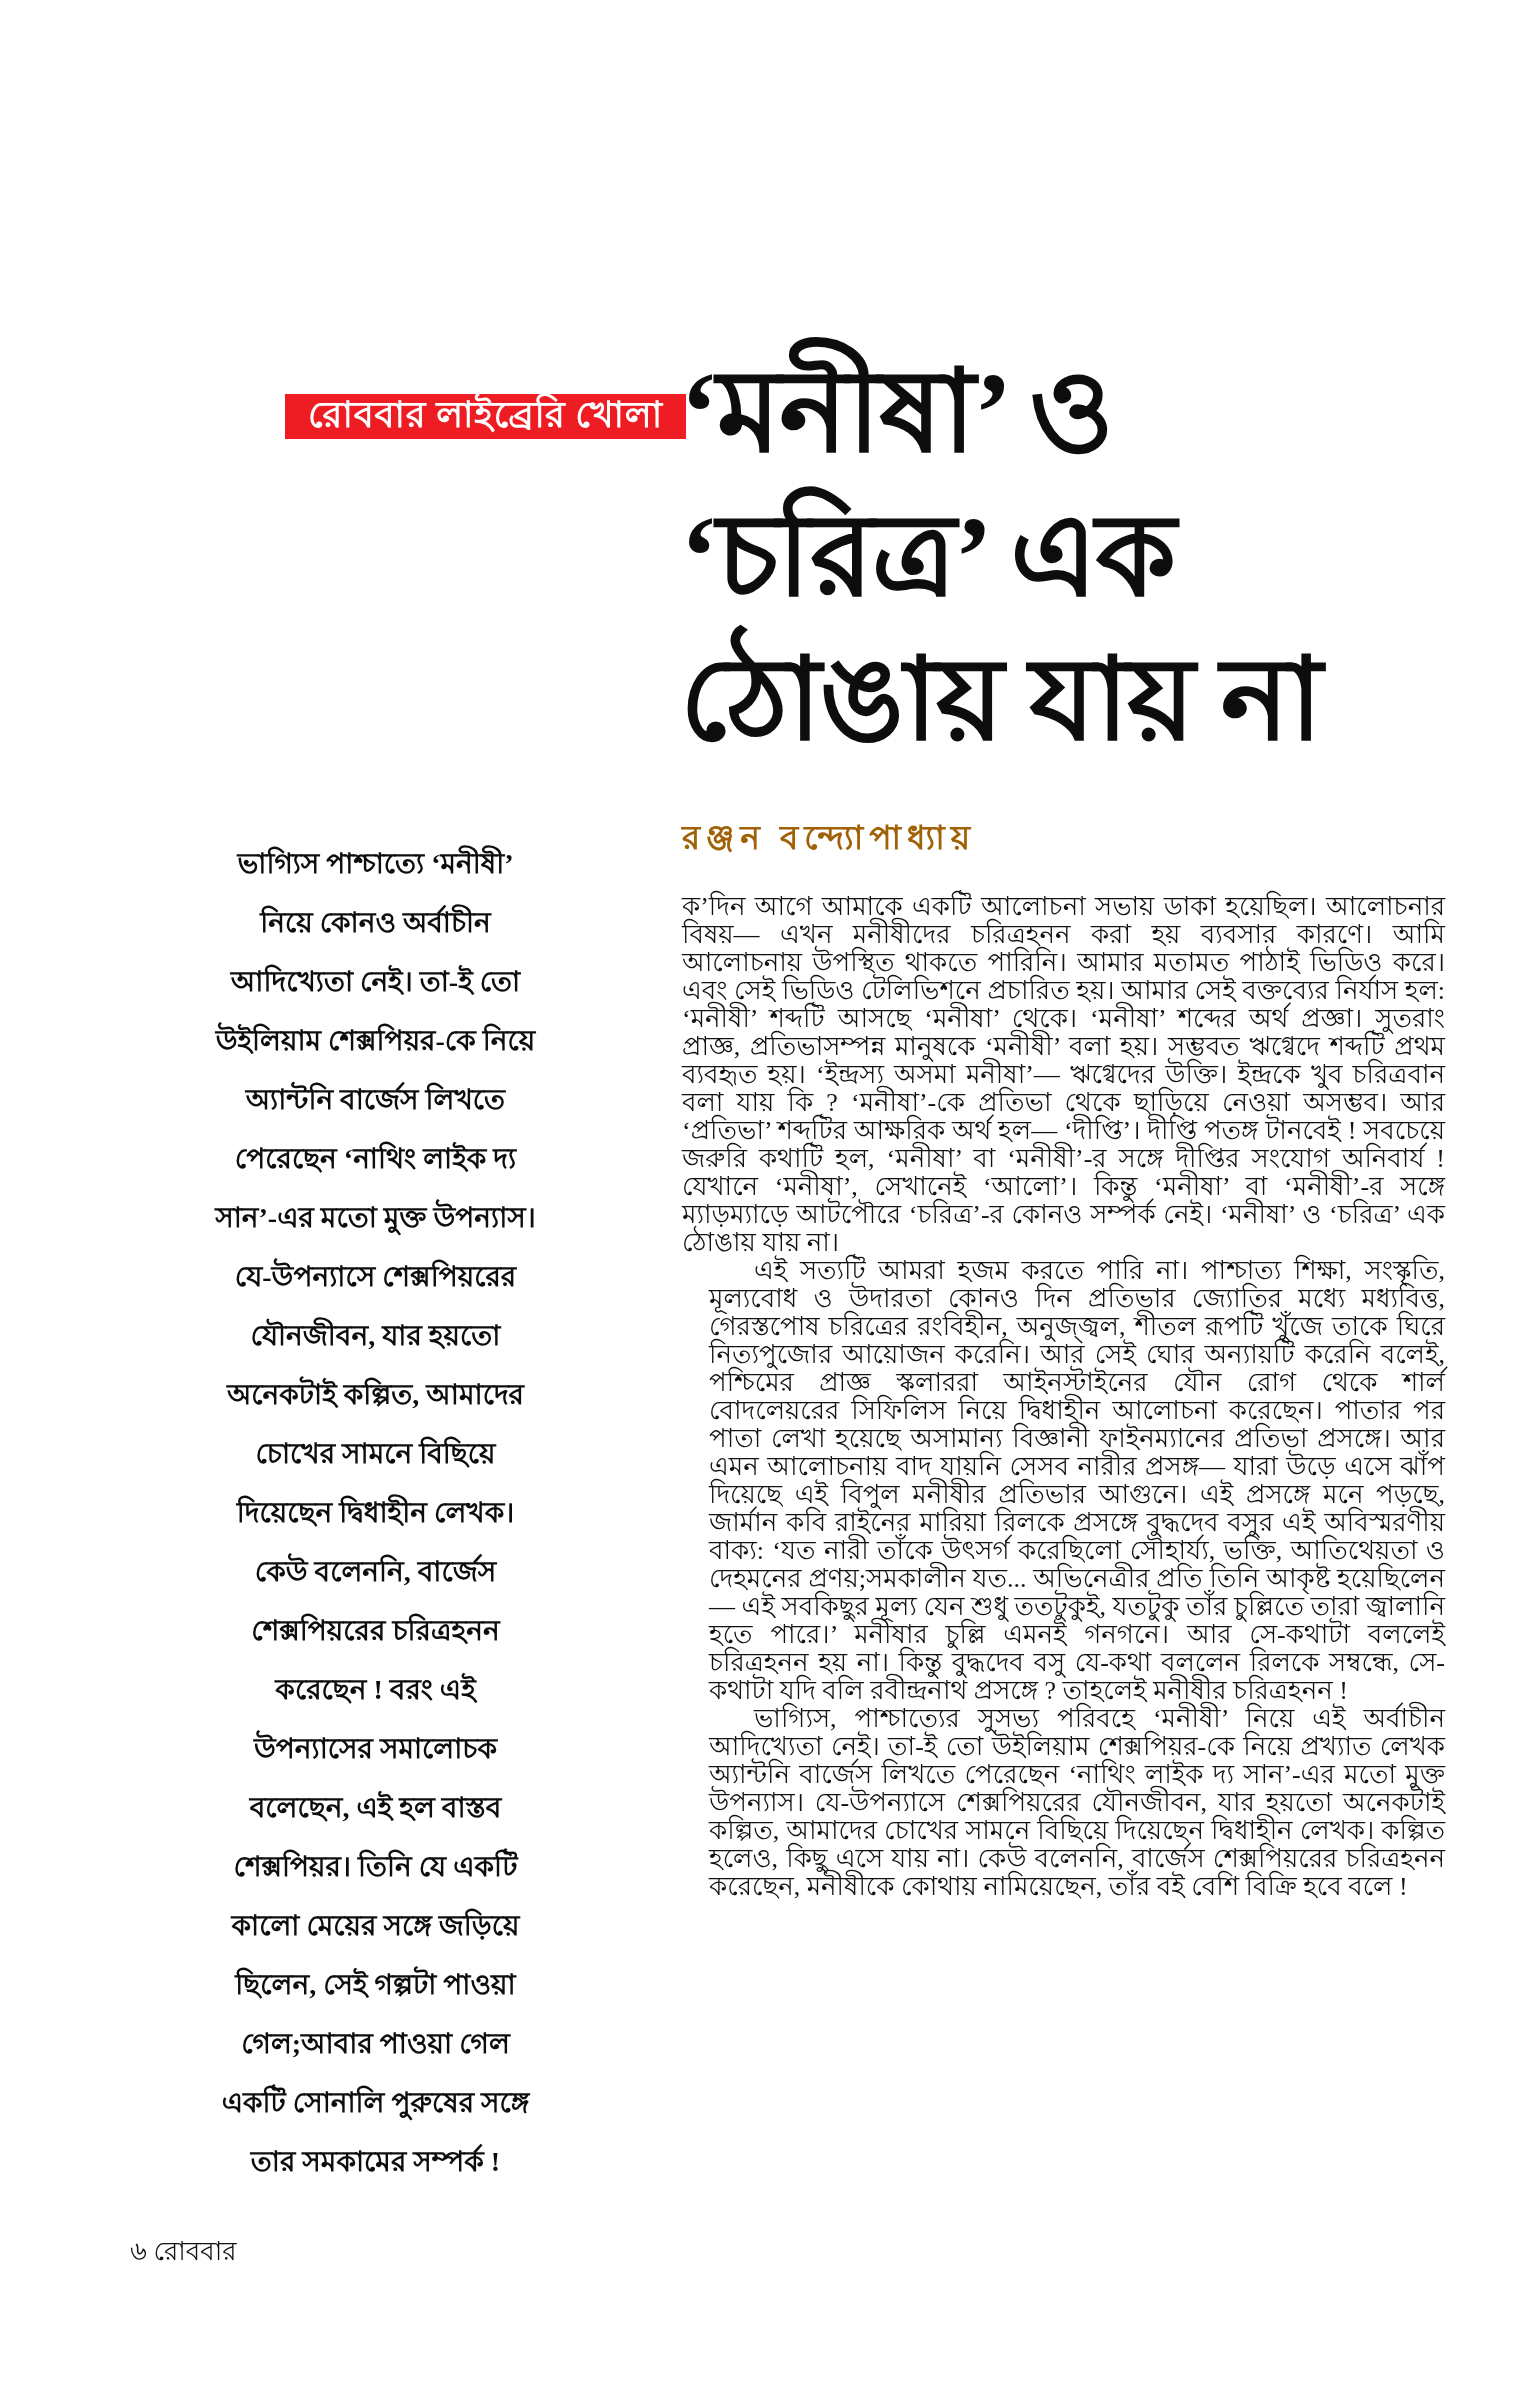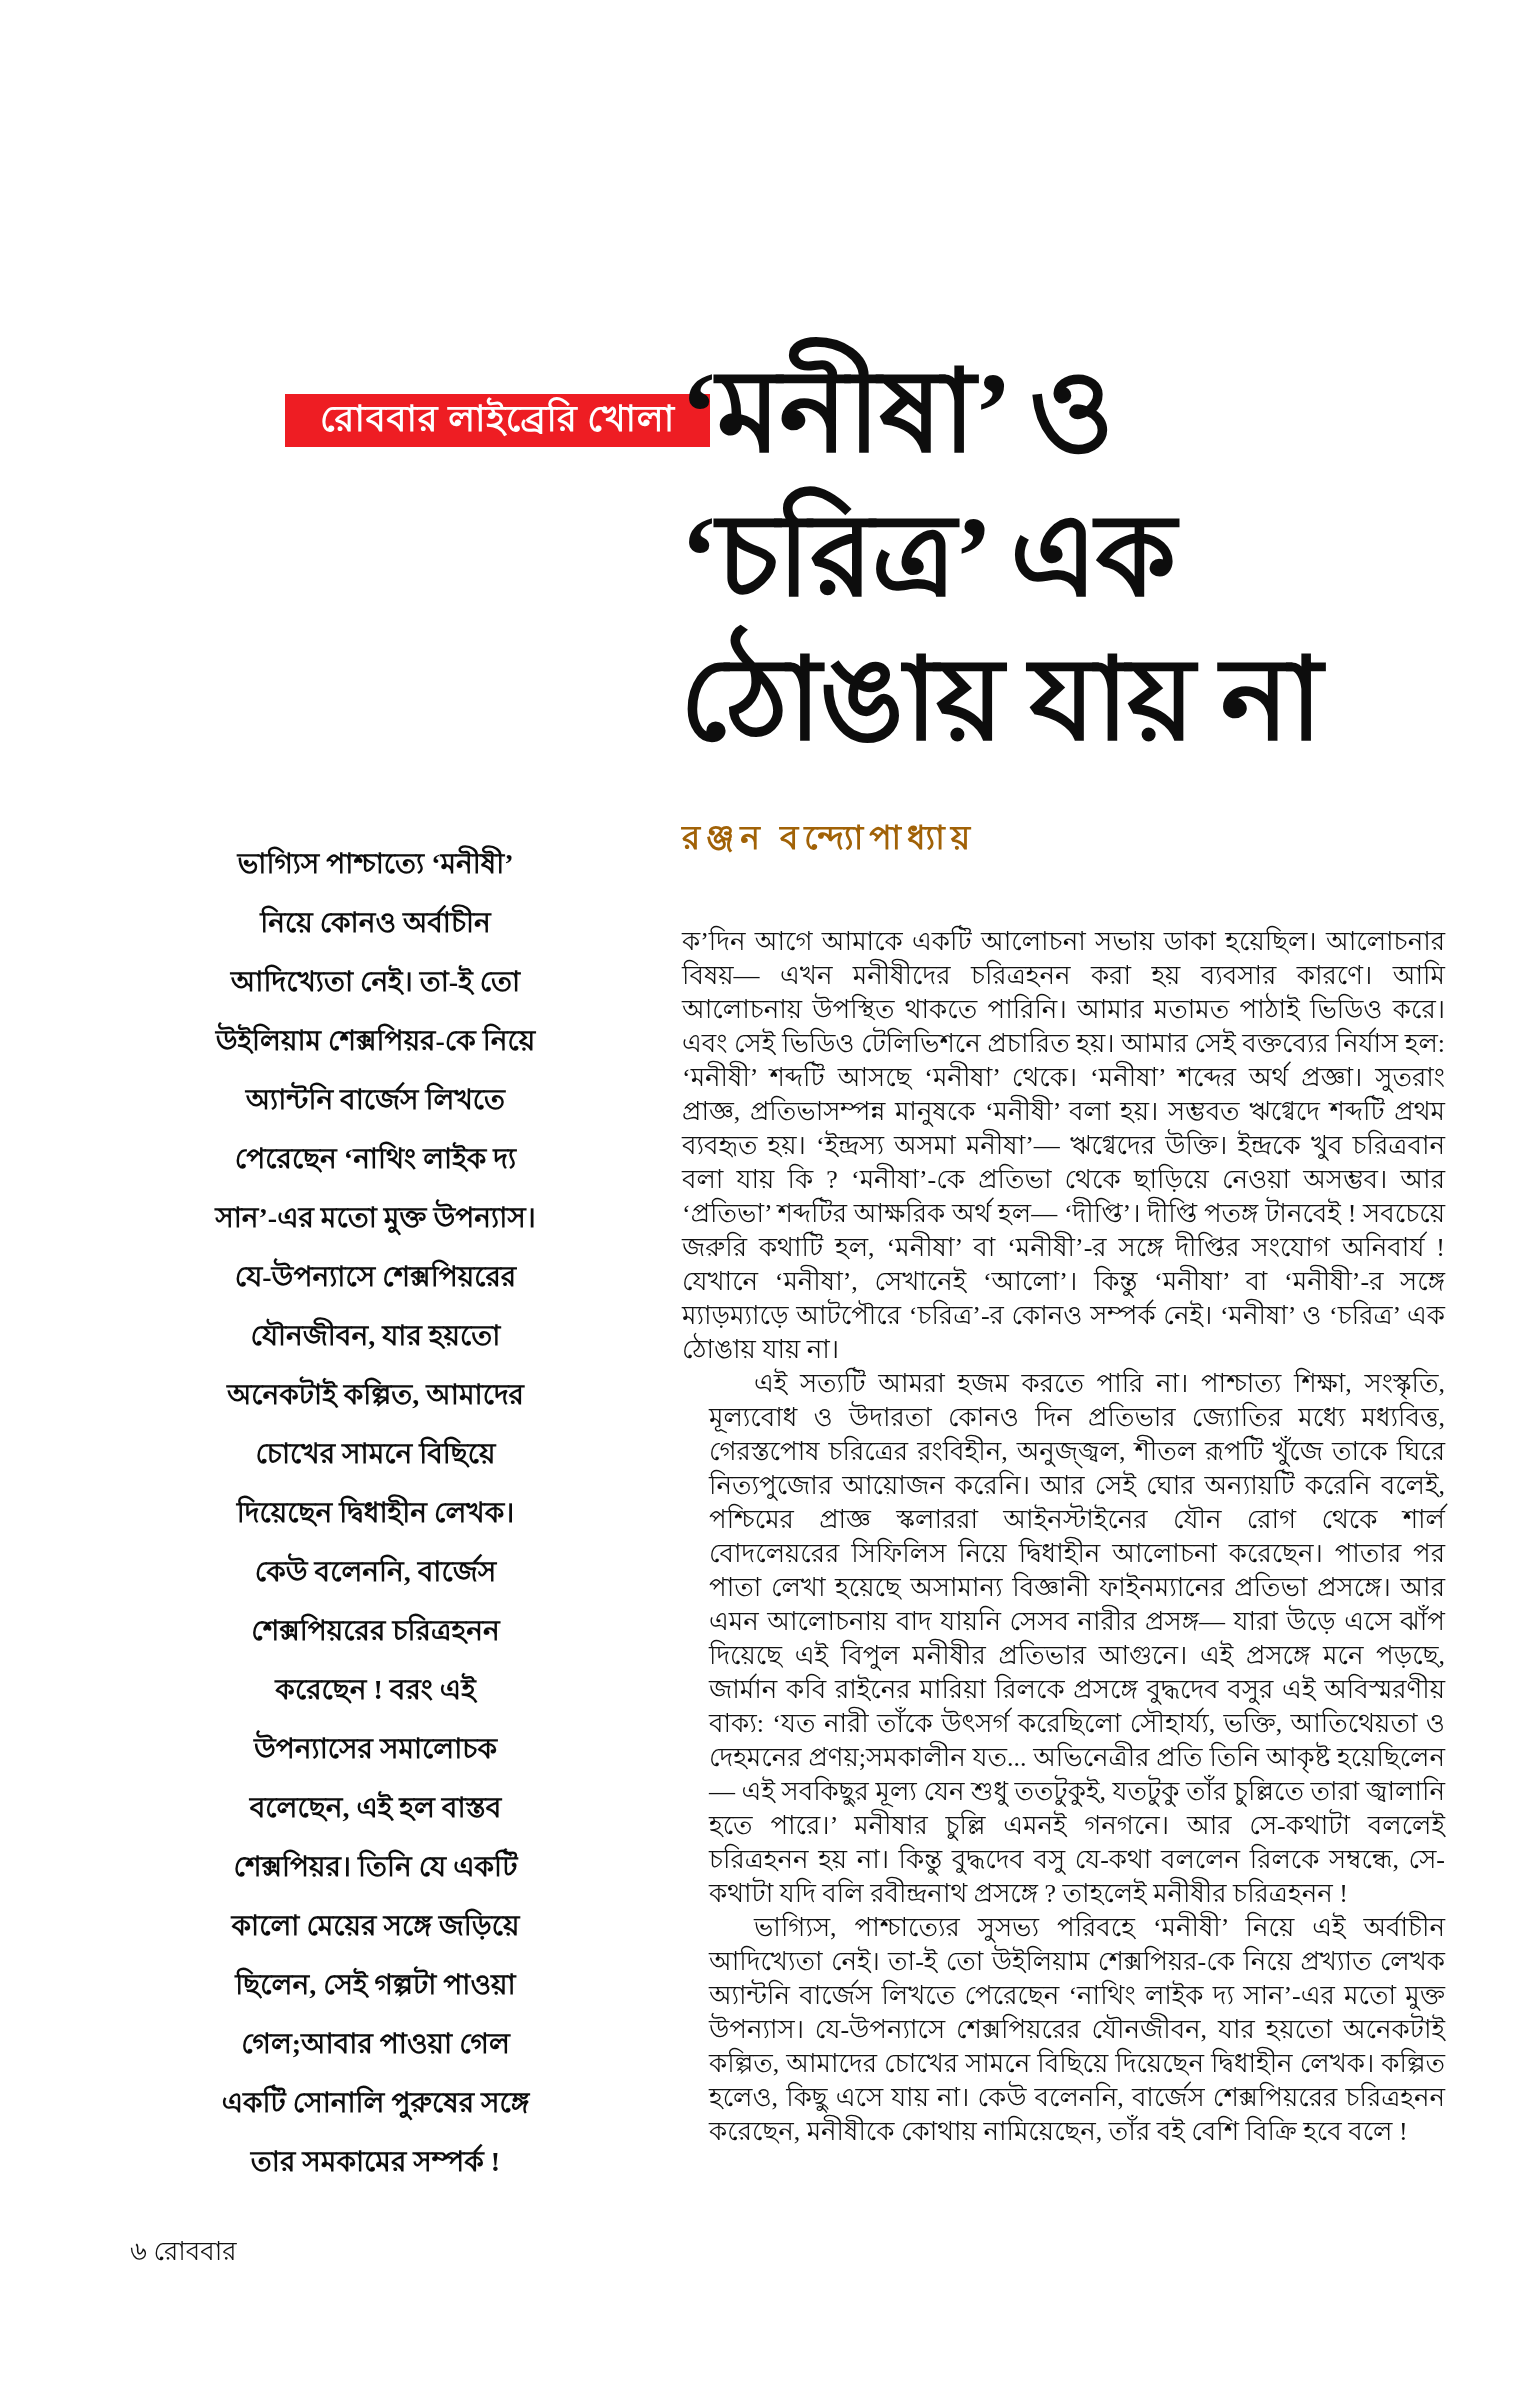--- a/index.html
+++ b/index.html
@@ -14,22 +14,22 @@
     margin: 0 auto;
     background: #ffffff;
     color: #121212;
     font-family: "Liberation Serif", "DejaVu Serif", serif;
     overflow: hidden;
   }
   .kicker-badge {
     position: absolute;
     left: 285px;
     top: 394px;
-    height: 53px;
-    padding: 0 35px;
+    height: 45px;
+    padding: 0 23px;
     display: flex;
     align-items: center;
     justify-content: center;
     background: #ee1d23;
     color: #ffffff;
     font-size: 36px;
     font-weight: bold;
     letter-spacing: 0.8px;
     white-space: nowrap;
   }
@@ -64,24 +64,24 @@
     text-align: center;
     font-size: 28px;
     line-height: 59px;
     font-weight: bold;
     color: #0d0d0d;
     white-space: pre-line;
   }
   .body-text {
     position: absolute;
     left: 682px;
-    top: 925px;
+    top: 893px;
     width: 763px;
     font-size: 26px;
-    line-height: 34px;
+    line-height: 28px;
     text-align: justify;
     color: #121212;
   }
   .body-text p {
     margin: 0;
     padding: 0;
   }
   .body-text p.indented {
     text-indent: 45px;
     margin-left: 27px;

